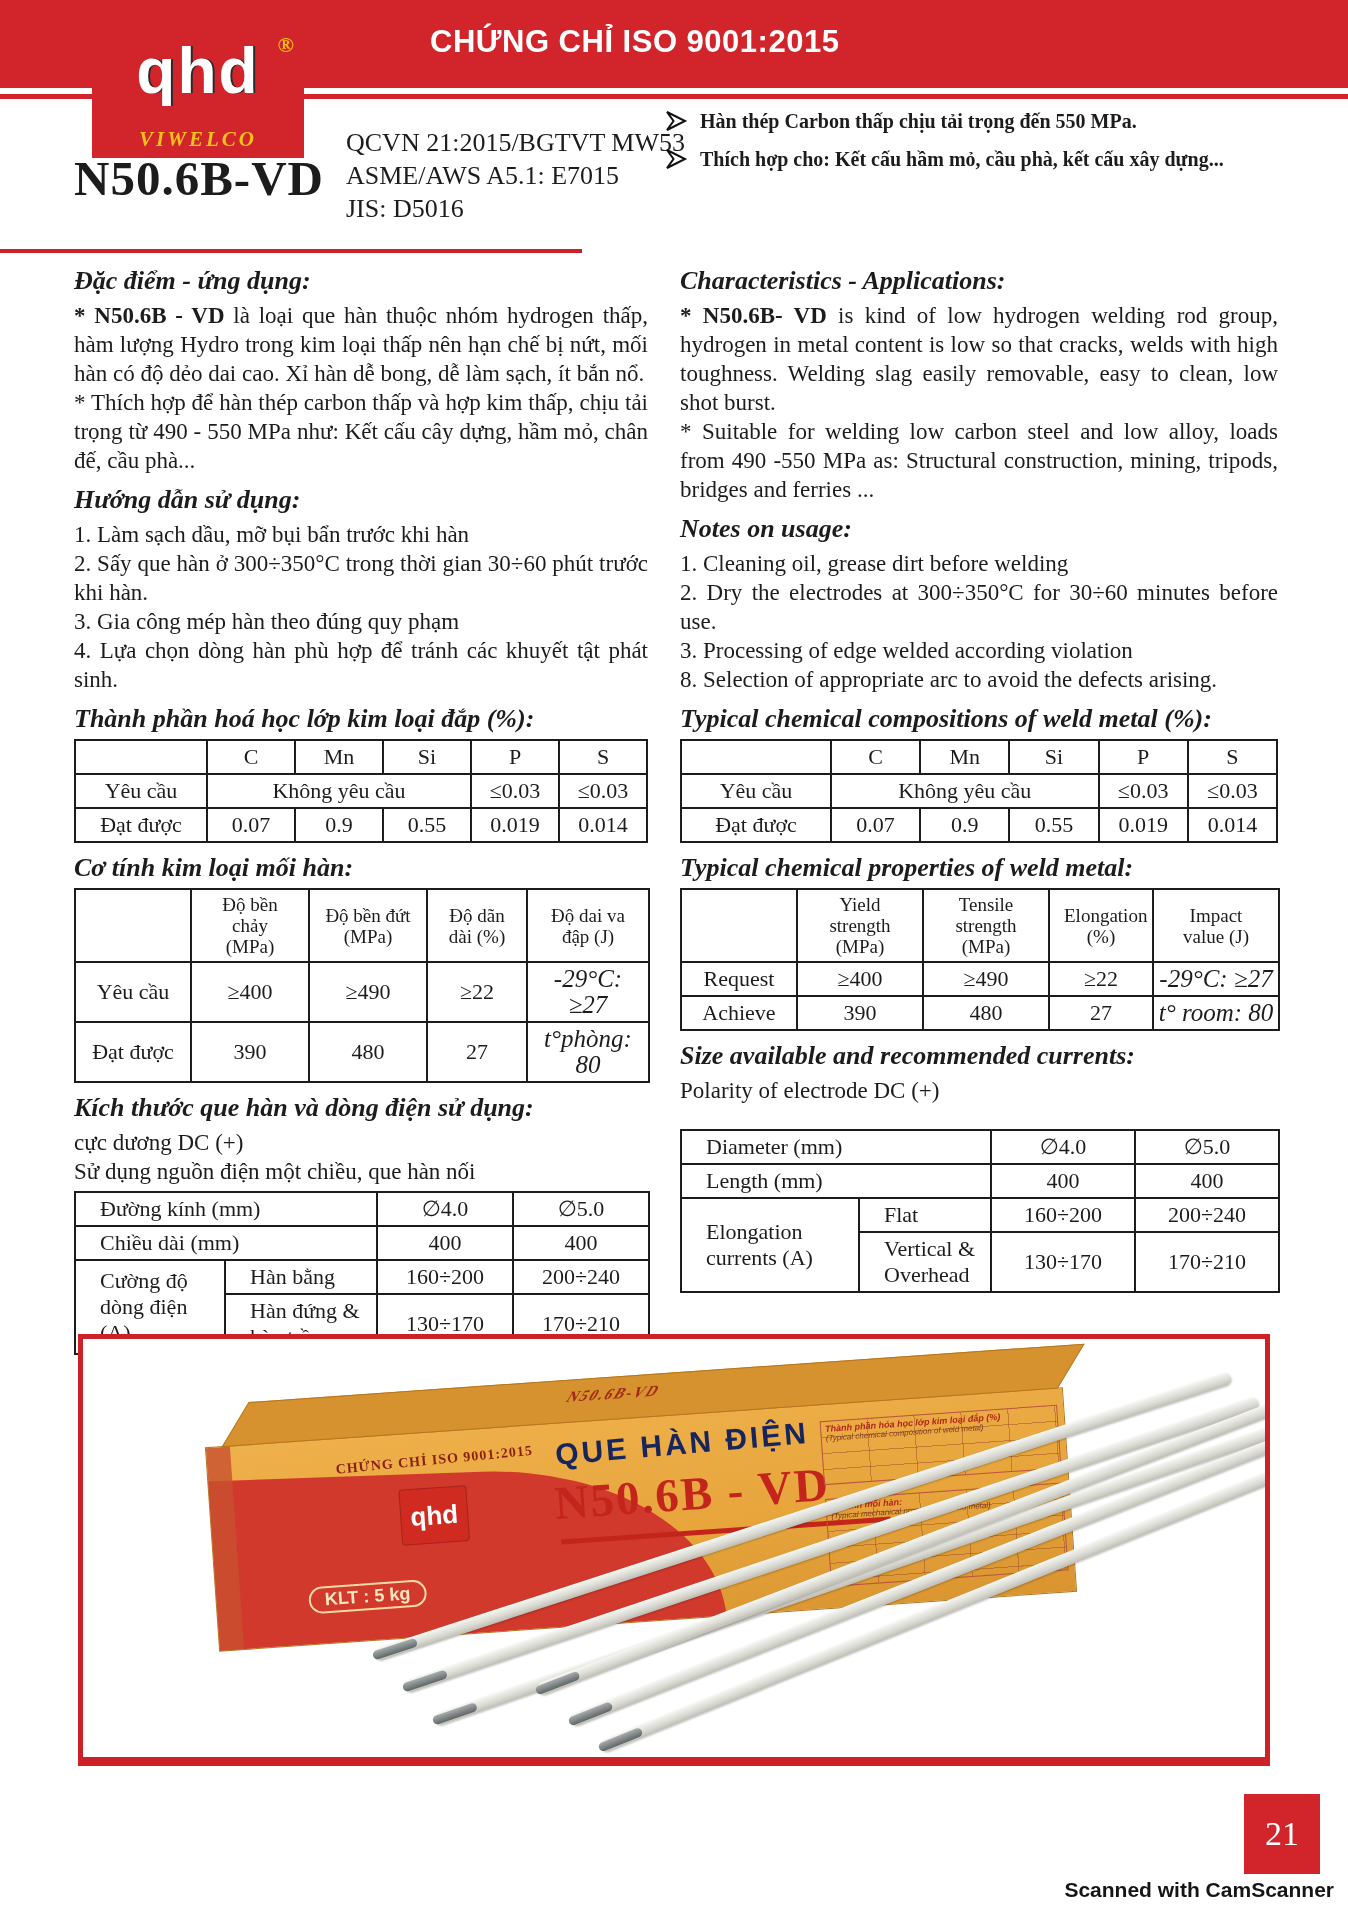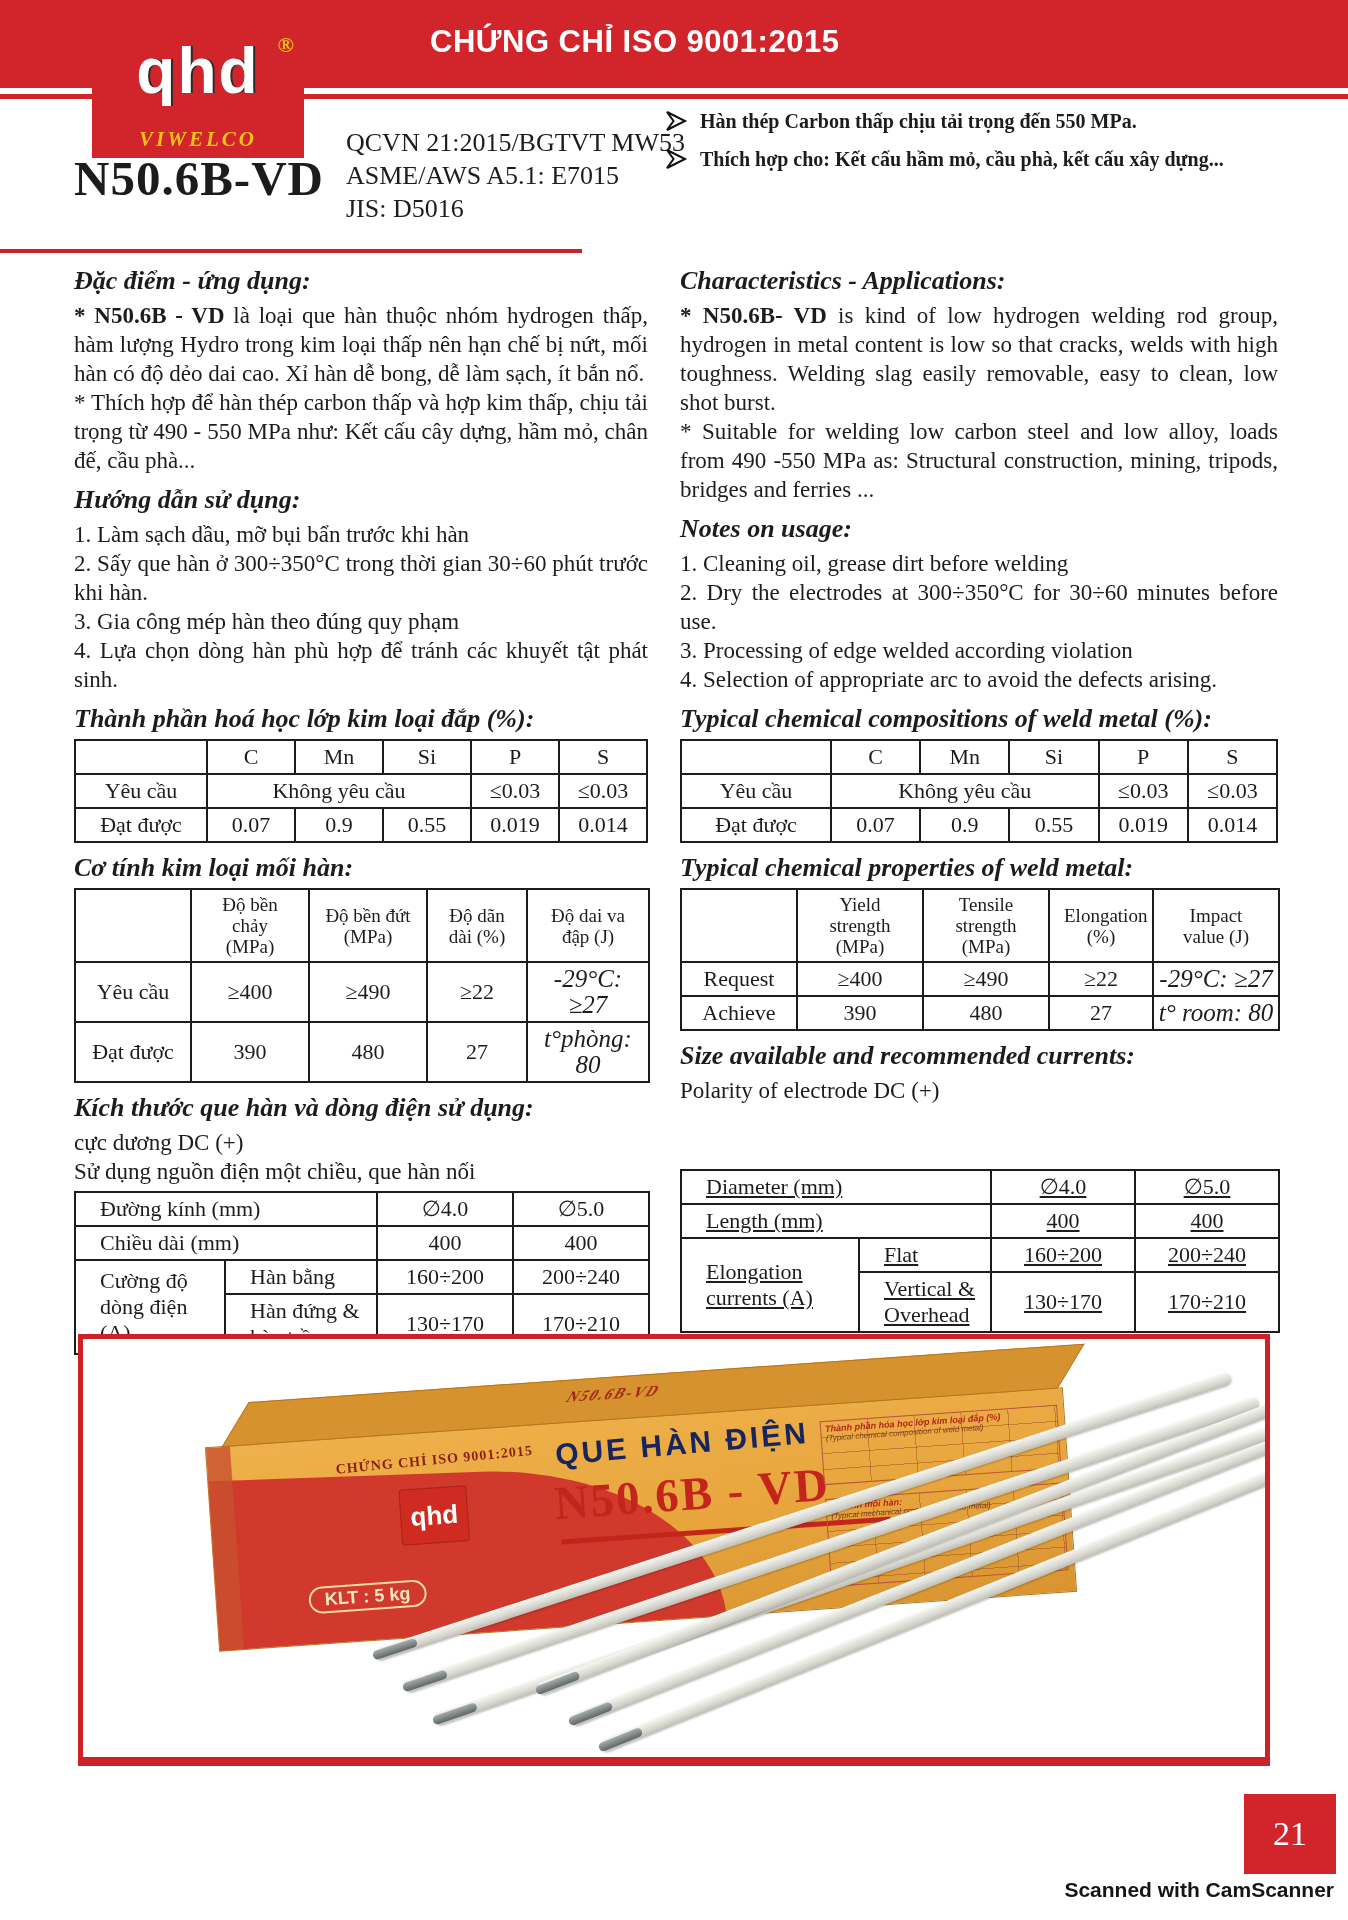--- a/index.html
+++ b/index.html
@@ -37,21 +37,21 @@
   .body-p, .item { font-size:23px; line-height:29px; text-align:justify; }
   .lead { font-weight:bold; }
   .note { font-size:23px; line-height:29px; }
   
   table { border-collapse:collapse; width:100%; margin-top:5px; table-layout:fixed; }
   td { border:2px solid #1c1c1c; text-align:center; font-size:22px; padding:3px 4px; line-height:26px; }
   .lbl { text-align:center; }
   .lbl-l { text-align:left; padding-left:24px; }
   .hdr { font-size:19px; line-height:21px; padding:4px 14px; }
   .sm { font-size:25px;font-style:italic; }
-  .mt40 { margin-top:64px;text-decoration:underline; }
+  .mt40 { margin-top:24px; }
   
   .photo { position:absolute; left:78px; top:1334px; width:1192px; height:432px;
     border:5px solid #cc2127; border-bottom-width:9px; background:#fff; overflow:hidden; }
   .box { position:absolute; left:128px; top:78px; width:860px; height:205px; transform:rotate(-4deg); }
   .box-top { position:absolute; left:16px; top:-42px; width:838px; height:44px; background:#d6922e;
     border:1px solid #b5761f; transform:skewX(-35deg); transform-origin:bottom left; overflow:hidden; }
   .box-top-label { position:absolute; left:330px; top:8px; color:#a3291b; font:bold 15px "Liberation Serif", serif; letter-spacing:2px; }
   .box-front { position:absolute; left:0; top:0; width:860px; height:205px;
     background:linear-gradient(175deg,#efb14c 0%,#e7a53c 55%,#d99430 100%);
     border:1px solid #b5761f; overflow:hidden; }
@@ -83,21 +83,21 @@
     box-shadow:0 1px 2px rgba(0,0,0,.25); transform-origin:left center; }
   .rod::before { content:""; position:absolute; left:-2px; top:2px; width:46px; height:9px; border-radius:5px;
     background:linear-gradient(#a7adad,#5f6668); }
   .r1 { left:292px; top:310px; width:900px; transform:rotate(-18deg); }
   .r2 { left:322px; top:342px; width:900px; transform:rotate(-18.5deg); }
   .r3 { left:352px; top:375px; width:910px; transform:rotate(-19deg); }
   .r4 { left:455px; top:345px; width:840px; transform:rotate(-21deg); }
   .r5 { left:488px; top:376px; width:840px; transform:rotate(-21.5deg); }
   .r6 { left:518px; top:402px; width:830px; transform:rotate(-22deg); }
   
-  .page-badge { position:absolute; left:1244px; top:1794px; width:92px; height:80px; background:#d2242b;
+  .page-badge { position:absolute; left:1244px; top:1794px; width:76px; height:80px; background:#d2242b;
     color:#fff; display:flex; align-items:center; justify-content:center; font-size:34px; }
   .credit { position:absolute; right:14px; top:1878px; font:bold 21px "Liberation Sans", sans-serif; color:#151515; }
 </style>
 </head>
 <body>
 
 <div class="banner"></div>
 <div class="banner-rule"></div>
 <div class="banner-text">
   <span>CHỨNG CHỈ ISO 9001:2015</span>
@@ -250,21 +250,21 @@
 
 <div class="col col-right">
   <div class="h">Characteristics - Applications:</div>
   <p class="body-p"><span class="lead">* N50.6B- VD</span><span> is kind of low hydrogen welding rod group, hydrogen in metal content is low so that cracks, welds with high toughness. Welding slag easily removable, easy to clean, low shot burst.</span></p>
   <p class="body-p">* Suitable for welding low carbon steel and low alloy, loads from 490 -550 MPa as: Structural construction, mining, tripods, bridges and ferries ...</p>
 
   <div class="h">Notes on usage:</div>
   <div class="item">1. Cleaning oil, grease dirt before welding</div>
   <div class="item">2. Dry the electrodes at 300÷350°C for 30÷60 minutes before use.</div>
   <div class="item">3. Processing of edge welded according violation</div>
-  <div class="item">4. Selection of appropriate arc to avoid the defects arising.</div>
+  <div class="item">8. Selection of appropriate arc to avoid the defects arising.</div>
 
   <div class="h">Typical chemical compositions of weld metal (%):</div>
   <table class="chem">
     <colgroup>
         <col style="width:150px">
         <col>
         <col>
         <col>
         <col>
         <col>

